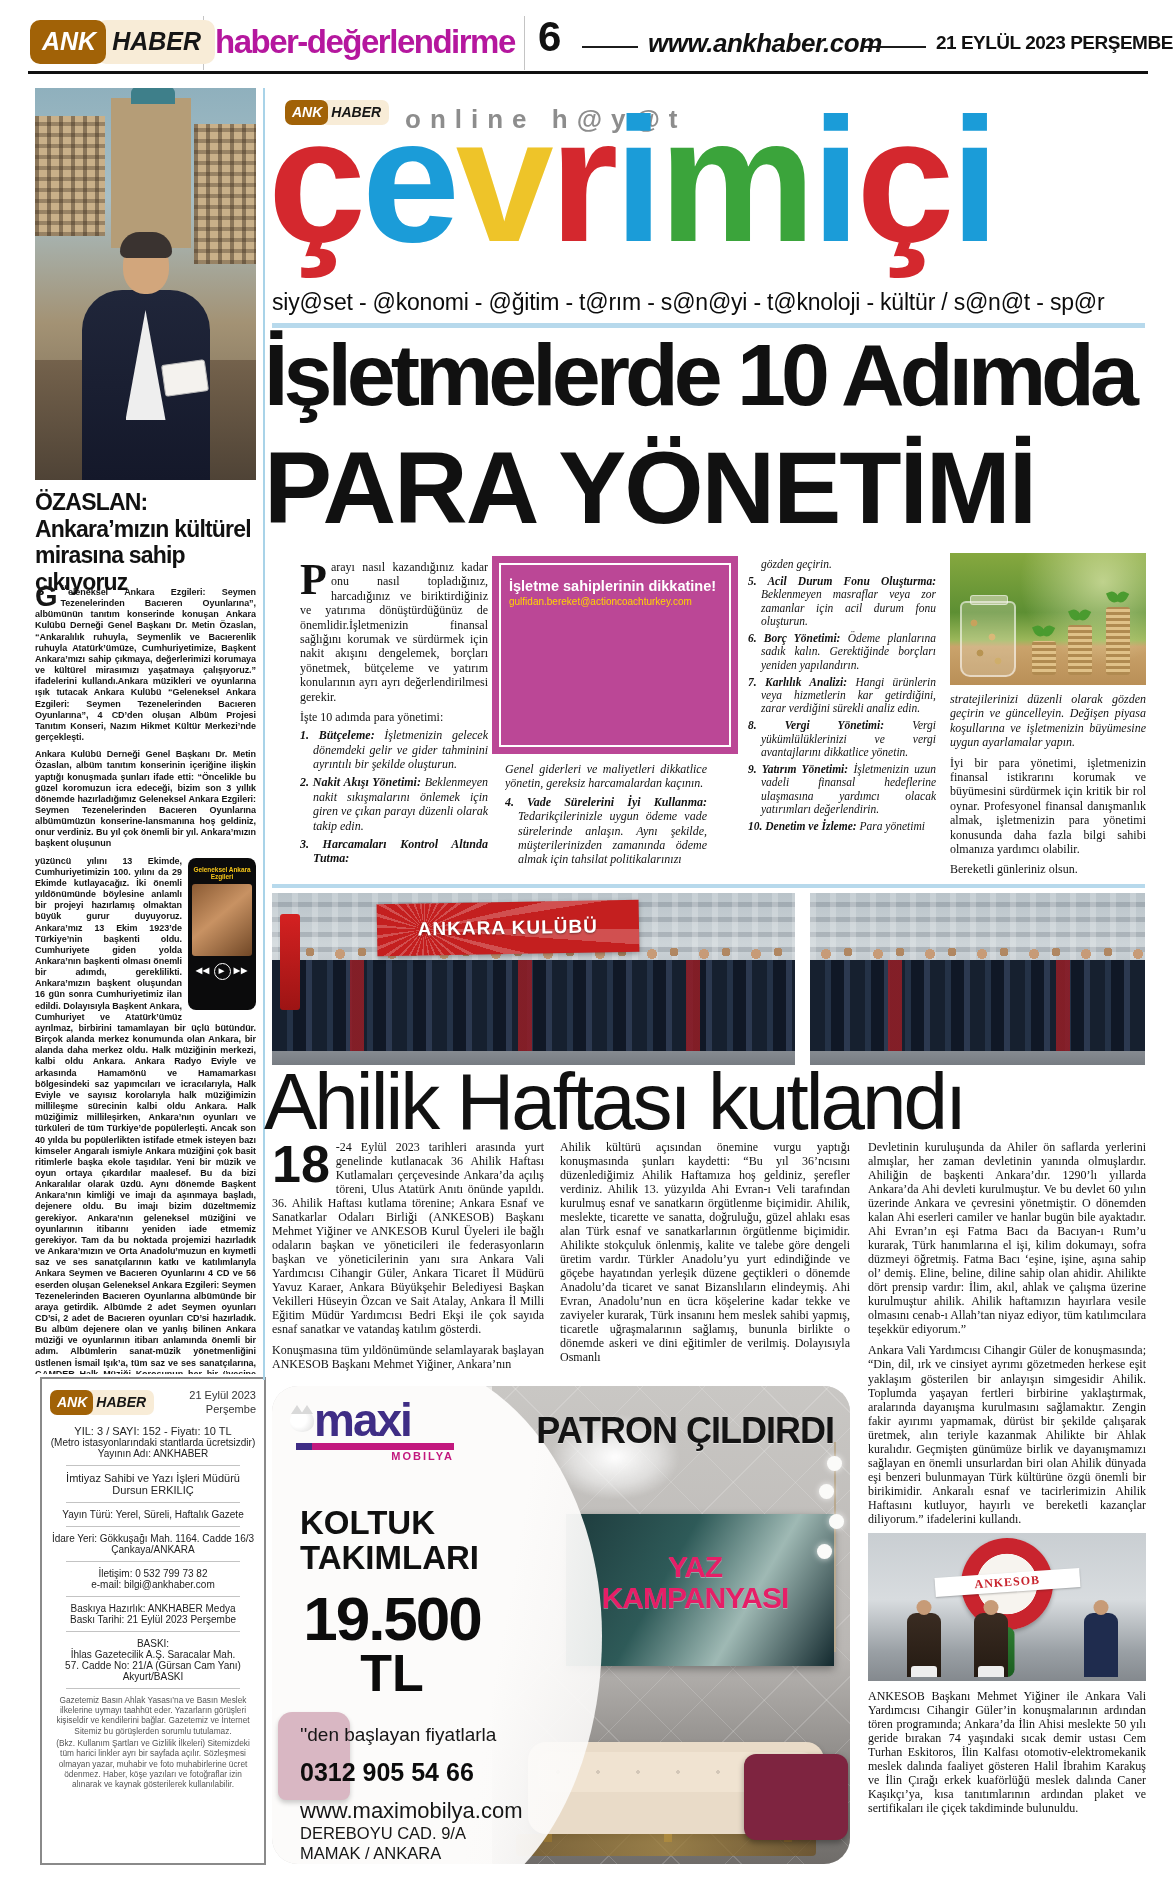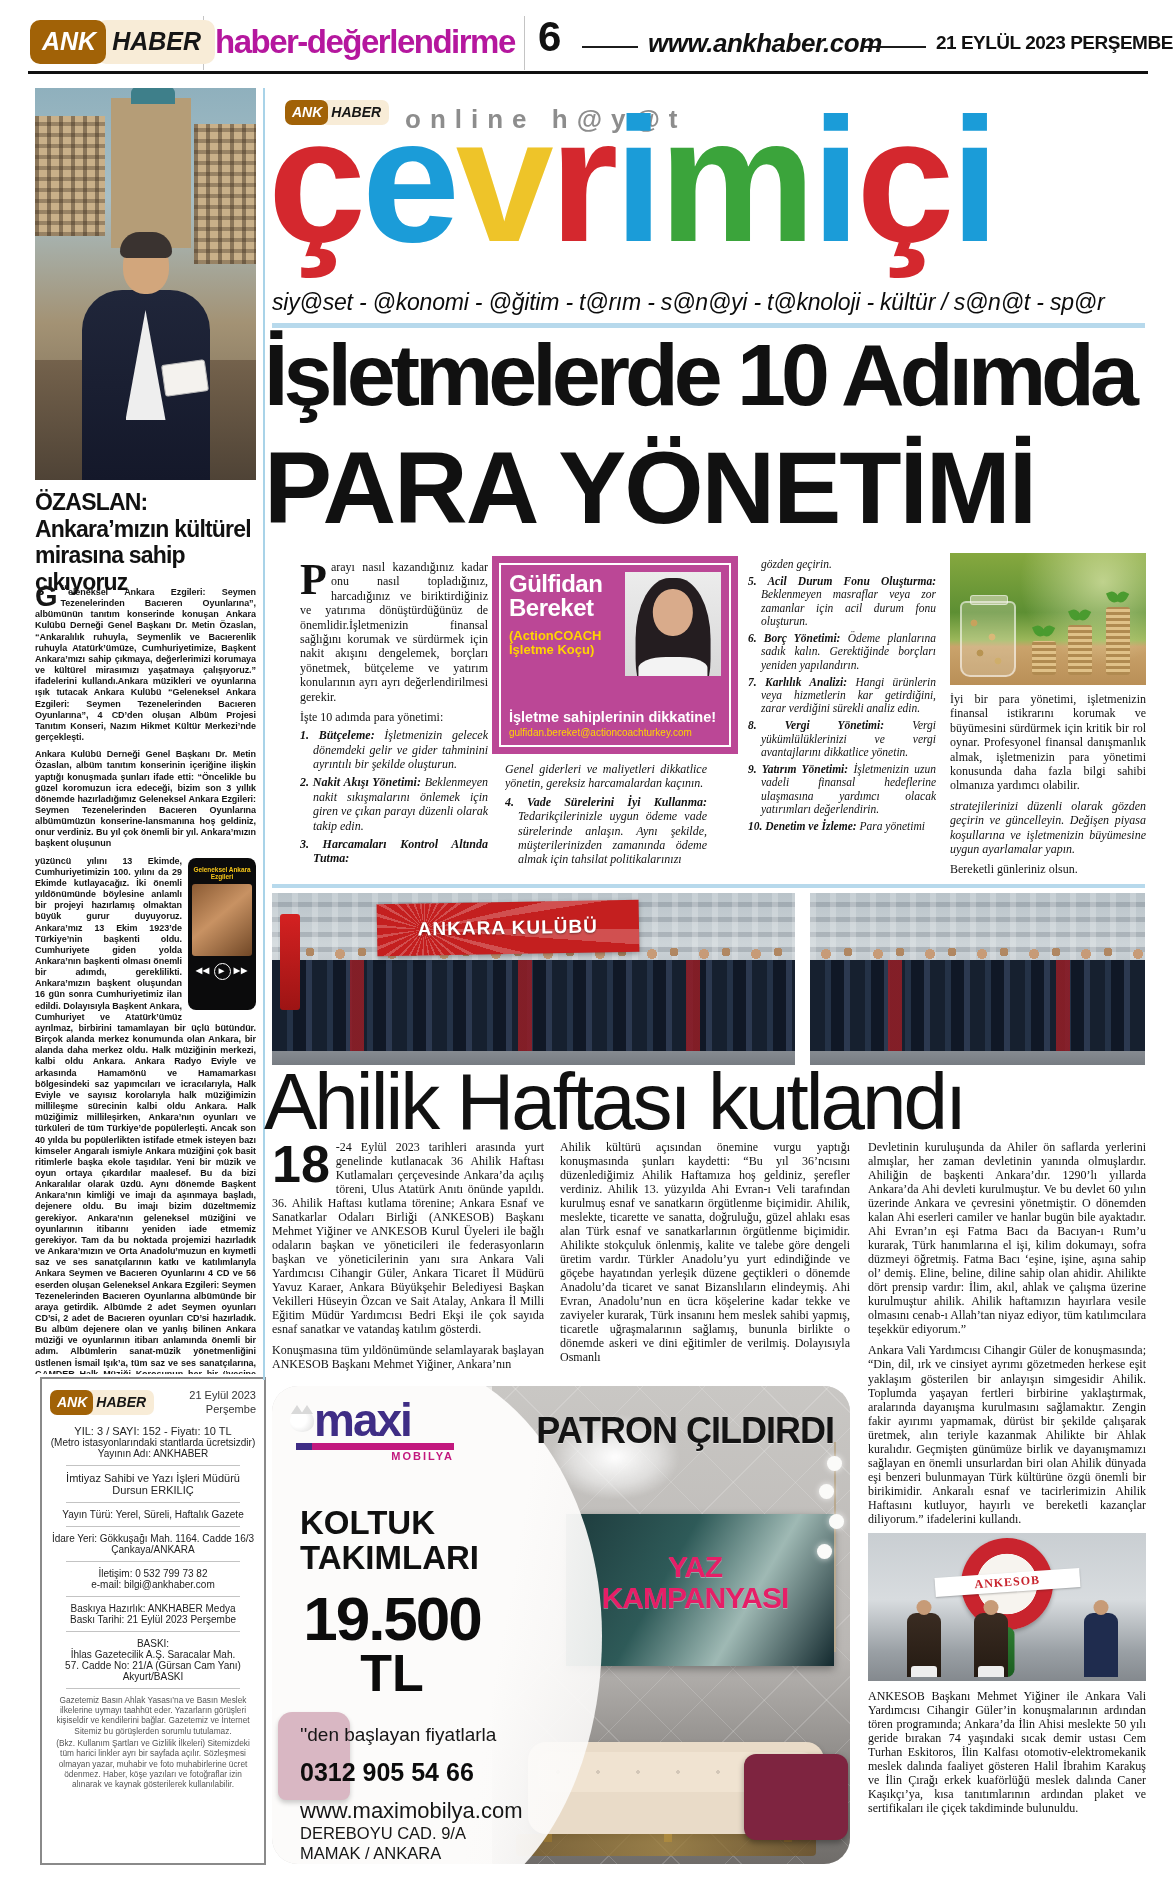--- a/index.html
+++ b/index.html
@@ -43,21 +43,21 @@
   .kunye{left:40px;top:1377px;width:226px;height:488px;border:2px solid #8a8a8a;background:#fff;padding:10px 8px;box-sizing:border-box;text-align:center;font-size:10px;color:#222;}
   .kunye-row1{display:flex;align-items:center;justify-content:space-between;margin-bottom:8px;}
   .kunye-date{font-size:11px;text-align:right;line-height:1.25;color:#333;}
   .kdiv{border-top:1px solid #c3c3c3;margin:6px 16px;}
   .kunye .b11{font-size:11px;}
   .legal{font-size:8.3px;color:#555;line-height:1.25;margin-top:2px;}
   
   .vrule-main{left:263px;top:88px;width:2px;height:1292px;background:#a9d3e8;}
   .online{left:405px;top:104px;font-size:26px;font-weight:bold;color:#8d8d8d;letter-spacing:9px;white-space:nowrap;}
   .cevrimici{left:268px;top:100px;width:880px;height:178px;font-weight:bold;font-size:176px;line-height:.92;letter-spacing:-4px;white-space:nowrap;overflow:visible;}
-  .tagline{left:272px;top:289px;width:873px;font-size:23px;letter-spacing:-0.2px;white-space:nowrap;color:#0c0c0c;font-style:italic;}
+  .tagline{left:272px;top:289px;width:873px;font-size:23px;letter-spacing:-0.2px;white-space:nowrap;color:#0c0c0c;}
   .rule-blue{background:#b7d9ec;}
   .h1a{left:264px;top:331px;font-size:88px;font-weight:bold;letter-spacing:-5px;line-height:1;white-space:nowrap;}
   .h1b{left:264px;top:437px;font-size:102px;font-weight:bold;letter-spacing:-2px;line-height:1;white-space:nowrap;}
   
   .mcol{font-family:"Liberation Serif",serif;font-size:12px;line-height:1.2;overflow:hidden;}
   .dropP{float:left;font-size:44px;line-height:.78;padding:3px 4px 0 0;font-weight:bold;font-family:"Liberation Serif",serif;}
   .step{font-style:italic;margin-top:4px;padding-left:13px;text-indent:-13px;}
   .step .sb{font-weight:bold;}
   .leadline{margin-top:6px;}
   .coach{left:492px;top:556px;width:246px;height:198px;background:#bb4796;padding:7px;box-sizing:border-box;}
@@ -252,37 +252,20 @@
   <div class="abs mcol jst" style="left:300px;top:560px;width:188px;height:332px;">
     <span class="dropP">P</span><span>arayı nasıl kazandığınız kadar onu nasıl topladığınız, harcadığınız ve biriktirdiğiniz ve yatırıma dönüştürdüğünüz de önemlidir.İşletmenizin finansal sağlığını korumak ve sürdürmek için nakit akışını dengelemek, borçları yönetmek, bütçeleme ve yatırım konularının ayrı ayrı değerlendirilmesi gerekir.</span>
     <div class="leadline">İşte 10 adımda para yönetimi:</div>
     <div class="step"><span class="sb">1. Bütçeleme:</span> <span>İşletmenizin gelecek dönemdeki gelir ve gider tahminini ayrıntılı bir şekilde oluşturun.</span></div>
     <div class="step"><span class="sb">2. Nakit Akışı Yönetimi:</span> <span>Beklenmeyen nakit sıkışmalarını önlemek için giren ve çıkan parayı düzenli olarak takip edin.</span></div>
     <div class="step"><span class="sb">3. Harcamaları Kontrol Altında Tutma:</span></div>
   </div>
 
   <div class="coach abs">
     <div class="coach-frame">
-      <div class="coach-top">
-        <div class="coach-names">
-          <div class="coach-name">
-            <span>Gülfidan</span><br>
-            <span>Bereket</span>
-          </div>
-          <div class="coach-role">
-            <span>(ActionCOACH</span><br>
-            <span>İşletme Koçu)</span>
-          </div>
-        </div>
-        <div class="coach-photo">
-          <div class="coach-hair"></div>
-          <div class="coach-face"></div>
-          <div class="coach-shirt"></div>
-        </div>
-      </div>
       <div class="coach-note">İşletme sahiplerinin dikkatine!</div>
       <div class="coach-mail">gulfidan.bereket@actioncoachturkey.com</div>
     </div>
   </div>
 
   <div class="abs mcol jst" style="left:505px;top:762px;width:202px;height:128px;">
     <div style="font-style:italic;">Genel giderleri ve maliyetleri dikkatlice yönetin, gereksiz harcamalardan kaçının.</div>
     <div class="step"><span class="sb">4. Vade Sürelerini İyi Kullanma:</span> <span>Tedarikçilerinizle uygun ödeme vade sürelerinde anlaşın. Aynı şekilde, müşterilerinizden zamanında ödeme almak için tahsilat politikalarınızı</span></div>
   </div>
 
@@ -300,22 +283,22 @@
     <div class="jar"></div>
     <div class="coin-stack" style="left:82px;height:34px;"></div>
     <div class="coin-stack" style="left:118px;height:50px;"></div>
     <div class="coin-stack" style="left:156px;height:68px;"></div>
     <div class="sprout" style="left:86px;bottom:46px;"></div>
     <div class="sprout" style="left:122px;bottom:62px;"></div>
     <div class="sprout" style="left:160px;bottom:80px;"></div>
   </div>
 
   <div class="abs mcol jst" style="left:950px;top:692px;width:196px;height:198px;">
+    <p style="margin:0 0 6px 0;font-style:italic;">stratejilerinizi düzenli olarak gözden geçirin ve güncelleyin. Değişen piyasa koşullarına ve işletmenizin büyümesine uygun ayarlamalar yapın.</p>
     <p style="margin:0 0 6px 0;">İyi bir para yönetimi, işletmenizin finansal istikrarını korumak ve büyümesini sürdürmek için kritik bir rol oynar. Profesyonel finansal danışmanlık almak, işletmenizin para yönetimi konusunda daha fazla bilgi sahibi olmanıza yardımcı olabilir.</p>
-    <p style="margin:0 0 6px 0;font-style:italic;">stratejilerinizi düzenli olarak gözden geçirin ve güncelleyin. Değişen piyasa koşullarına ve işletmenizin büyümesine uygun ayarlamalar yapın.</p>
     <p style="margin:0;">Bereketli günleriniz olsun.</p>
   </div>
 
   <div class="abs rule-blue" style="left:272px;top:884px;width:873px;height:4px;"></div>
 
   <div class="abs gphoto" style="left:272px;top:893px;width:523px;height:172px;">
     <div class="gp-bldg"></div>
     <div class="gp-ground"></div>
     <div class="crowd">
       <div class="heads"></div>

